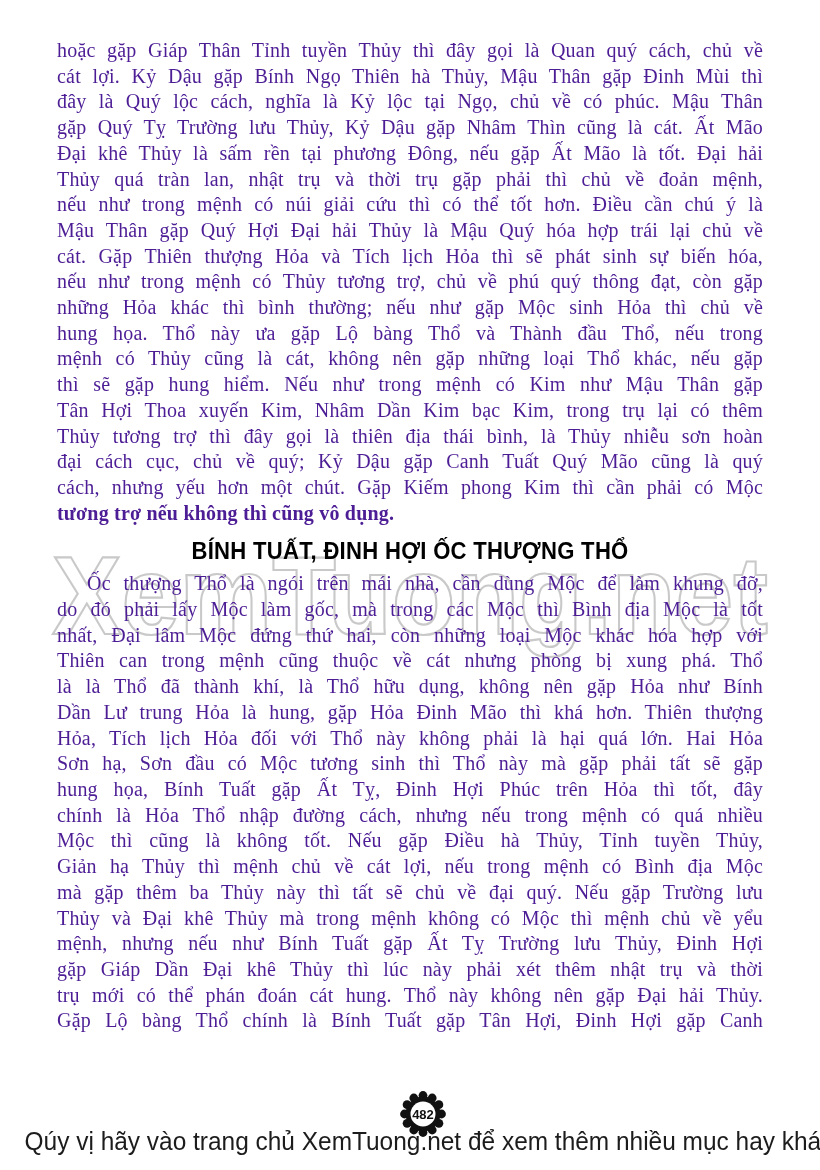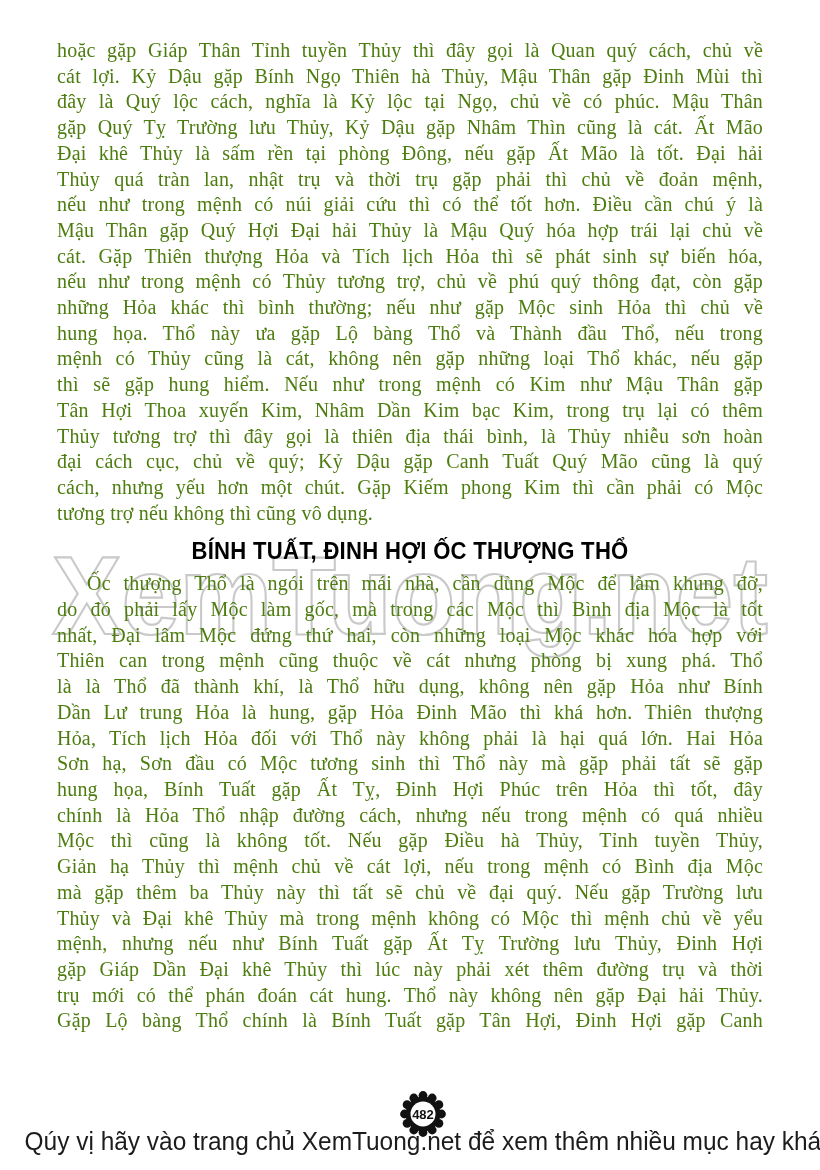--- a/index.html
+++ b/index.html
@@ -31,28 +31,29 @@
   
   .content {
     position: absolute;
     left: 57px; top: 38px;
     width: 706px;
     z-index: 2;
   }
   .line {
     font-size: 20px;
     line-height: 25.7px;
-    color: #4d7c0f;
+    color: #4c1d95;
     text-align: justify;
     -moz-text-align-last: justify;
     text-align-last: justify;
     letter-spacing: 0.2px;
   }
   .para1 .line:last-child {
     text-align-last: left;
+    font-weight: bold;
     -moz-text-align-last: left;
   }
   .para2 .line:first-child { text-indent: 30px; }
   .section-heading {
     margin: 12px 0 6px 0;
     text-align: center;
     font-family: "Liberation Sans", sans-serif;
     font-weight: bold;
     font-size: 23px;
     color: #000000;
@@ -95,21 +96,21 @@
     <text x="362" y="106" font-size="112" text-anchor="middle" textLength="716" lengthAdjust="spacingAndGlyphs">XemTuong.net</text>
   </svg>
 
   <div class="content">
 
     <div class="para1">
         <div class="line">hoặc gặp Giáp Thân Tỉnh tuyền Thủy thì đây gọi là Quan quý cách, chủ về</div>
         <div class="line">cát lợi. Kỷ Dậu gặp Bính Ngọ Thiên hà Thủy, Mậu Thân gặp Đinh Mùi thì</div>
         <div class="line">đây là Quý lộc cách, nghĩa là Kỷ lộc tại Ngọ, chủ về có phúc. Mậu Thân</div>
         <div class="line">gặp Quý Tỵ Trường lưu Thủy, Kỷ Dậu gặp Nhâm Thìn cũng là cát. Ất Mão</div>
-        <div class="line">Đại khê Thủy là sấm rền tại phòng Đông, nếu gặp Ất Mão là tốt. Đại hải</div>
+        <div class="line">Đại khê Thủy là sấm rền tại phương Đông, nếu gặp Ất Mão là tốt. Đại hải</div>
         <div class="line">Thủy quá tràn lan, nhật trụ và thời trụ gặp phải thì chủ về đoản mệnh,</div>
         <div class="line">nếu như trong mệnh có núi giải cứu thì có thể tốt hơn. Điều cần chú ý là</div>
         <div class="line">Mậu Thân gặp Quý Hợi Đại hải Thủy là Mậu Quý hóa hợp trái lại chủ về</div>
         <div class="line">cát. Gặp Thiên thượng Hỏa và Tích lịch Hỏa thì sẽ phát sinh sự biến hóa,</div>
         <div class="line">nếu như trong mệnh có Thủy tương trợ, chủ về phú quý thông đạt, còn gặp</div>
         <div class="line">những Hỏa khác thì bình thường; nếu như gặp Mộc sinh Hỏa thì chủ về</div>
         <div class="line">hung họa. Thổ này ưa gặp Lộ bàng Thổ và Thành đầu Thổ, nếu trong</div>
         <div class="line">mệnh có Thủy cũng là cát, không nên gặp những loại Thổ khác, nếu gặp</div>
         <div class="line">thì sẽ gặp hung hiểm. Nếu như trong mệnh có Kim như Mậu Thân gặp</div>
         <div class="line">Tân Hợi Thoa xuyến Kim, Nhâm Dần Kim bạc Kim, trong trụ lại có thêm</div>
@@ -130,21 +131,21 @@
         <div class="line">Dần Lư trung Hỏa là hung, gặp Hỏa Đinh Mão thì khá hơn. Thiên thượng</div>
         <div class="line">Hỏa, Tích lịch Hỏa đối với Thổ này không phải là hại quá lớn. Hai Hỏa</div>
         <div class="line">Sơn hạ, Sơn đầu có Mộc tương sinh thì Thổ này mà gặp phải tất sẽ gặp</div>
         <div class="line">hung họa, Bính Tuất gặp Ất Tỵ, Đinh Hợi Phúc trên Hỏa thì tốt, đây</div>
         <div class="line">chính là Hỏa Thổ nhập đường cách, nhưng nếu trong mệnh có quá nhiều</div>
         <div class="line">Mộc thì cũng là không tốt. Nếu gặp Điều hà Thủy, Tỉnh tuyền Thủy,</div>
         <div class="line">Giản hạ Thủy thì mệnh chủ về cát lợi, nếu trong mệnh có Bình địa Mộc</div>
         <div class="line">mà gặp thêm ba Thủy này thì tất sẽ chủ về đại quý. Nếu gặp Trường lưu</div>
         <div class="line">Thủy và Đại khê Thủy mà trong mệnh không có Mộc thì mệnh chủ về yểu</div>
         <div class="line">mệnh, nhưng nếu như Bính Tuất gặp Ất Tỵ Trường lưu Thủy, Đinh Hợi</div>
-        <div class="line">gặp Giáp Dần Đại khê Thủy thì lúc này phải xét thêm đường trụ và thời</div>
+        <div class="line">gặp Giáp Dần Đại khê Thủy thì lúc này phải xét thêm nhật trụ và thời</div>
         <div class="line">trụ mới có thể phán đoán cát hung. Thổ này không nên gặp Đại hải Thủy.</div>
         <div class="line">Gặp Lộ bàng Thổ chính là Bính Tuất gặp Tân Hợi, Đinh Hợi gặp Canh</div>
       </div>
 
   </div>
 
   <svg class="page-badge" viewBox="0 0 48 48" width="48" height="48" aria-hidden="true">
     <g fill="#111111">
       <circle cx="24" cy="5.5" r="4.4"></circle>
         <circle cx="33.2" cy="8" r="4.4"></circle>

